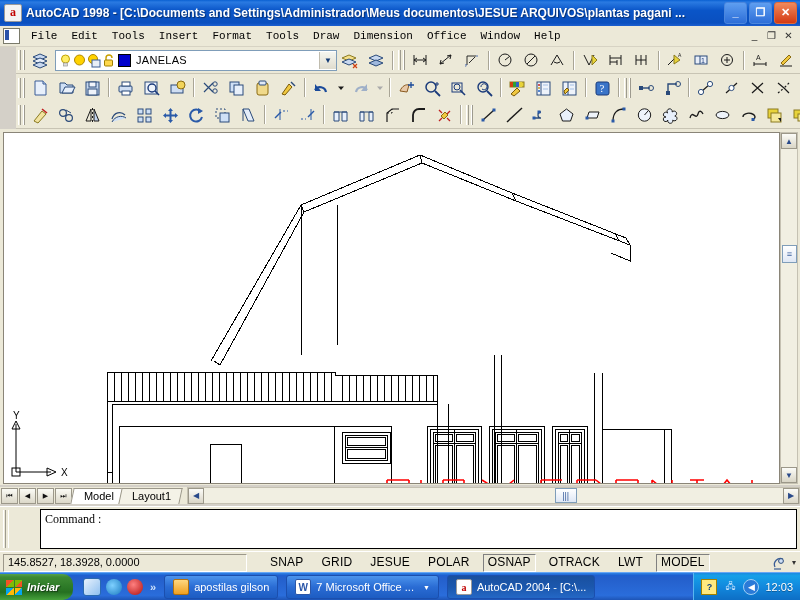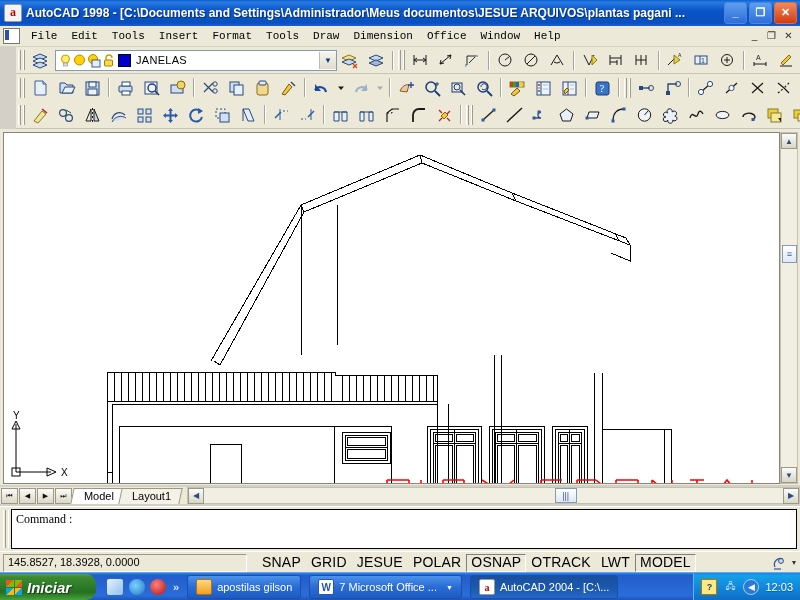--- a/index.html
+++ b/index.html
@@ -137,20 +137,21 @@
     position:absolute;left:60%;width:20px;height:13px;
     background:linear-gradient(to bottom,#ffffff,#dfe7f5);border:1px solid #7f9db9;
     display:flex;align-items:center;justify-content:center;color:#3a5f9e;font-size:9px;
   }
 
   
   .cmdwrap{
     position:absolute;left:0;top:506px;width:800px;height:44px;
     background:#ece9d8;border-top:1px solid #ffffff;
     display:flex;
+    gap:29px;
   }
   .cmd-grip{width:6px;height:38px;margin:3px 2px 0 3px;flex:none;
     background:linear-gradient(to right,#ffffff 0 1px,#ece9d8 1px 2px,#9d9a8e 2px 3px,#ece9d8 3px 5px,#ffffff 5px 6px);}
   .cmdbox{
     flex:1;margin:2px 3px 2px 0;background:#ffffff;border:1px solid #000;
     font-family:"Liberation Serif", serif;font-size:12px;padding:2px 4px;color:#000;
     line-height:14px;
   }
 
   
@@ -160,41 +161,41 @@
     display:flex;align-items:center;
   }
   .coords{
     width:238px;height:16px;margin-left:3px;flex:none;
     background:#ece9d8;border:1px solid;
     border-color:#9c988a #ffffff #ffffff #9c988a;
     font-size:11px;line-height:15px;padding-left:4px;color:#000;
     font-family:"Liberation Sans",sans-serif;
   }
   .sbtn{
-    height:16px;padding:0 4px;margin-left:0;flex:none;
-    font-size:14px;line-height:15px;color:#000;letter-spacing:.2px;
+    height:16px;padding:0 4px;margin-left:8px;flex:none;
+    font-size:12px;line-height:15px;color:#000;letter-spacing:.2px;
     border:1px solid #ece9d8;
     font-family:"Liberation Sans",sans-serif;
   }
   .sbtn.on{border-color:#808080 #ffffff #ffffff #808080;background:#ece9d8;}
   .tray{margin-left:auto;display:flex;align-items:center;margin-right:4px;gap:4px;}
 
   
   .taskbar{
     position:absolute;left:0;top:572px;width:800px;height:28px;
     background:linear-gradient(to bottom,#2f83e5 0%,#1e5fd0 9%,#245fcb 18%,#2a6ddb 80%,#1b4fae 100%);
     display:flex;align-items:center;
     border-top:1px solid #66a6f5;
   }
   .startbtn{
-    height:26px;width:96px;flex:none;
+    height:26px;width:73px;flex:none;
     background:linear-gradient(to bottom,#56a14c 0%,#3d8a33 12%,#2f7c29 45%,#257021 70%,#47a23c 100%);
     border-radius:0 10px 10px 0;
     display:flex;align-items:center;color:#fff;
-    font-style:italic;font-weight:bold;font-size:15px;
+    font-style:italic;font-weight:bold;font-size:11px;
     text-shadow:1px 1px 1px rgba(0,0,0,.5);
   }
   .startbtn .flag{
     width:16px;height:15px;margin:0 5px 0 6px;flex:none;
     background:
       linear-gradient(135deg,#f35325 0 50%,#81bc06 50% 100%) no-repeat 0 0/8px 7px,
       linear-gradient(135deg,#05a6f0 0 50%,#ffba08 50% 100%) no-repeat 0 8px/8px 7px,
       linear-gradient(135deg,#81bc06 0 50%,#f35325 50% 100%) no-repeat 9px 0/7px 7px,
       linear-gradient(135deg,#ffba08 0 50%,#05a6f0 50% 100%) no-repeat 9px 8px/7px 7px;
   }

